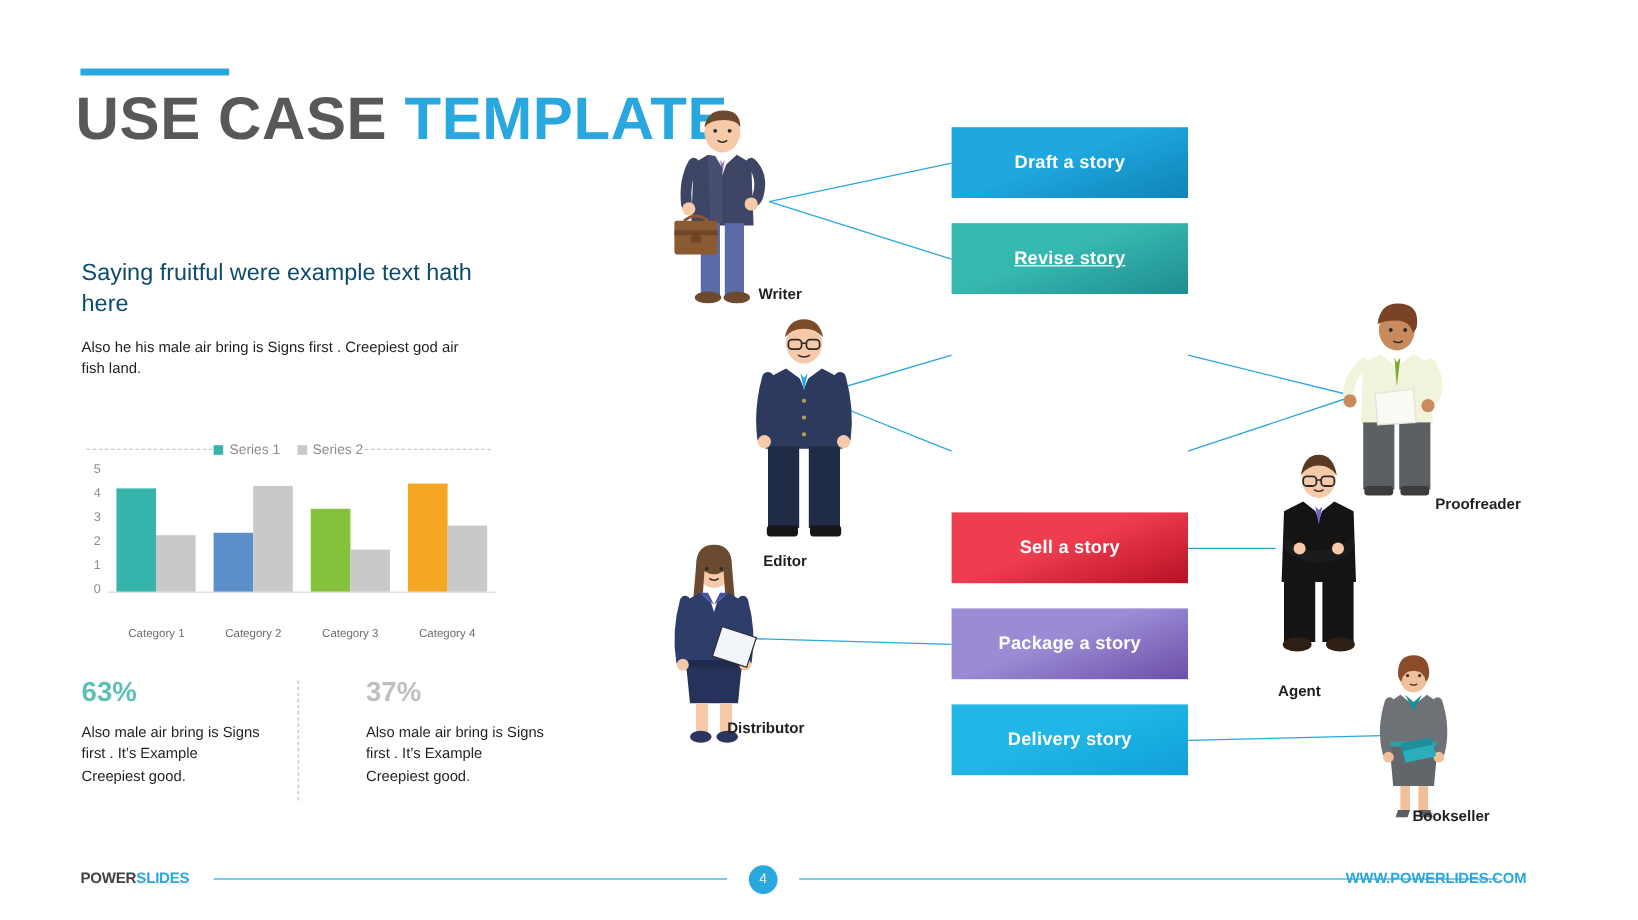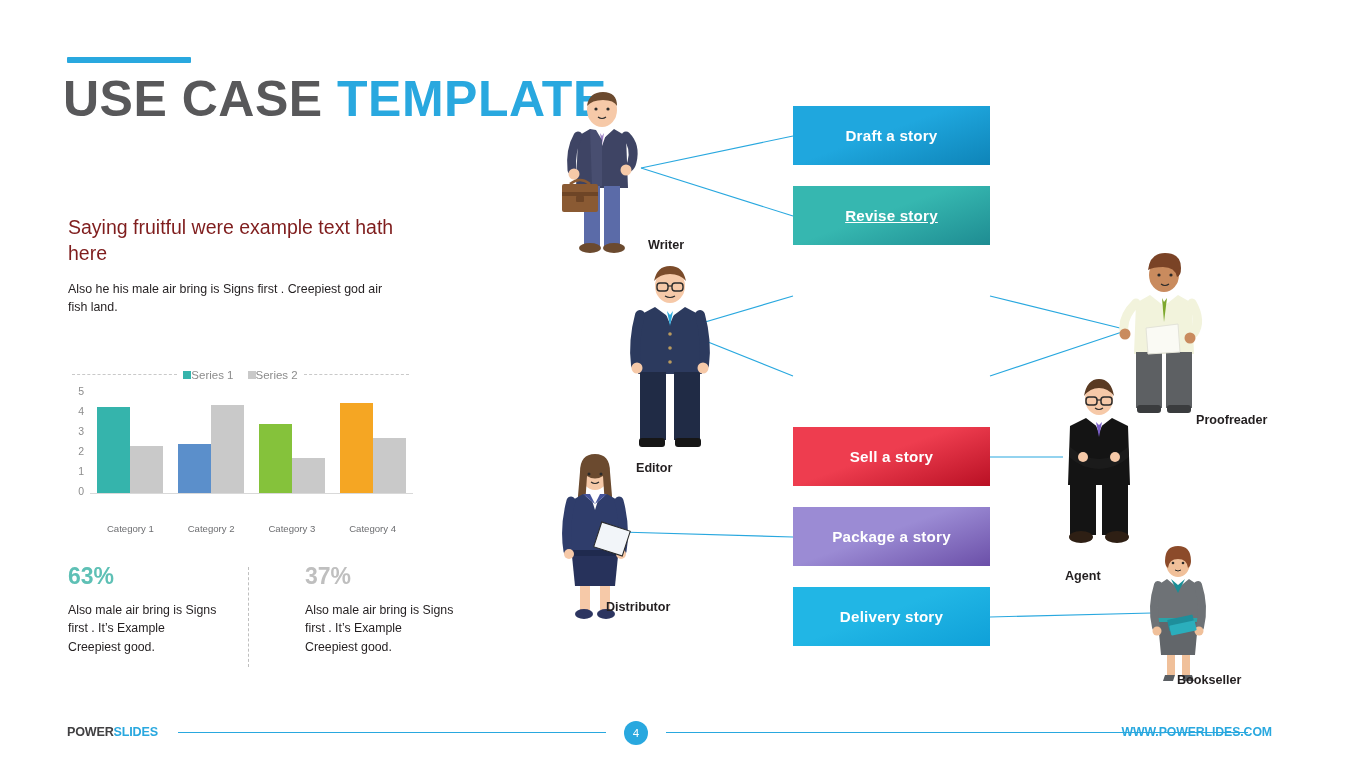--- a/index.html
+++ b/index.html
@@ -20,34 +20,34 @@
   .page-title{
     position:absolute;left:63px;top:70px;
     font-size:50px;font-weight:bold;letter-spacing:0.5px;
     color:#58585A;white-space:nowrap;
   }
   .page-title .accent{color:#29A8DF;}
 
   
   .lead-heading{
     position:absolute;left:68px;top:214px;width:330px;
-    font-size:19.5px;line-height:1.35;color:#7f1d1d;font-weight:normal;
+    font-size:19.5px;line-height:1.35;color:#0c4a6e;font-weight:normal;
   }
   .lead-body{
     position:absolute;left:68px;top:281px;width:330px;
     font-size:12.4px;line-height:1.45;color:#231F20;
   }
 
   
   .chart-wrap{position:absolute;left:68px;top:365px;width:345px;height:160px;}
   .chart-legend{
     position:absolute;left:0;top:0;width:345px;height:20px;
     display:flex;justify-content:center;align-items:center;gap:14px;
   }
-  .legend-item{display:flex;align-items:center;}
+  .legend-item{display:flex;align-items:center;gap:5px;}
   .legend-swatch{width:8px;height:8px;display:inline-block;}
   .legend-label{font-size:11.5px;color:#8C8C8C;}
   .legend-rule{
     position:absolute;top:9px;height:0;border-top:1px dashed #C9C9C9;
   }
   .legend-rule.l{left:4px;width:105px;}
   .legend-rule.r{right:4px;width:105px;}
 
   .plot{
     position:absolute;left:0;top:28px;width:345px;height:100px;
@@ -357,21 +357,21 @@
     <path d="M25 132 l10 0 l-2 6 l-10 0z" fill="#5A5E62"></path>
     <path d="M42 132 l10 0 l2 6 l-10 0z" fill="#5A5E62"></path>
     <path d="M18 42 q-7 22 -2 42" stroke="#6E7276" stroke-width="8" fill="none" stroke-linecap="round"></path>
     <path d="M58 42 q7 22 2 42" stroke="#6E7276" stroke-width="8" fill="none" stroke-linecap="round"></path>
     <circle cx="17" cy="88" r="4.5" fill="#F0C09A"></circle>
     <circle cx="59" cy="88" r="4.5" fill="#F0C09A"></circle>
     <rect x="28" y="74" width="26" height="12" rx="1" fill="#1E8E9B" transform="rotate(-12 41 80)"></rect>
     <rect x="30" y="80" width="26" height="10" rx="1" fill="#2BAEBC" transform="rotate(-12 43 85)"></rect>
   </svg>
 
-  <div class="actor-label" style="left:648px;top:238px;">Writer</div>
+  <div class="actor-label" style="left:632px;top:238px;">Writer</div>
   <div class="actor-label" style="left:636px;top:461px;">Editor</div>
   <div class="actor-label" style="left:606px;top:600px;">Distributor</div>
   <div class="actor-label" style="left:1196px;top:413px;">Proofreader</div>
   <div class="actor-label" style="left:1065px;top:557px;margin-top:12px;">Agent</div>
   <div class="actor-label" style="left:1177px;top:673px;">Bookseller</div>
 
   <div class="footer">
     <div class="footer-logo"><span class="dark">POWER</span><span class="blue">SLIDES</span></div>
     <div class="footer-line left"></div>
     <div class="footer-page">4</div>

